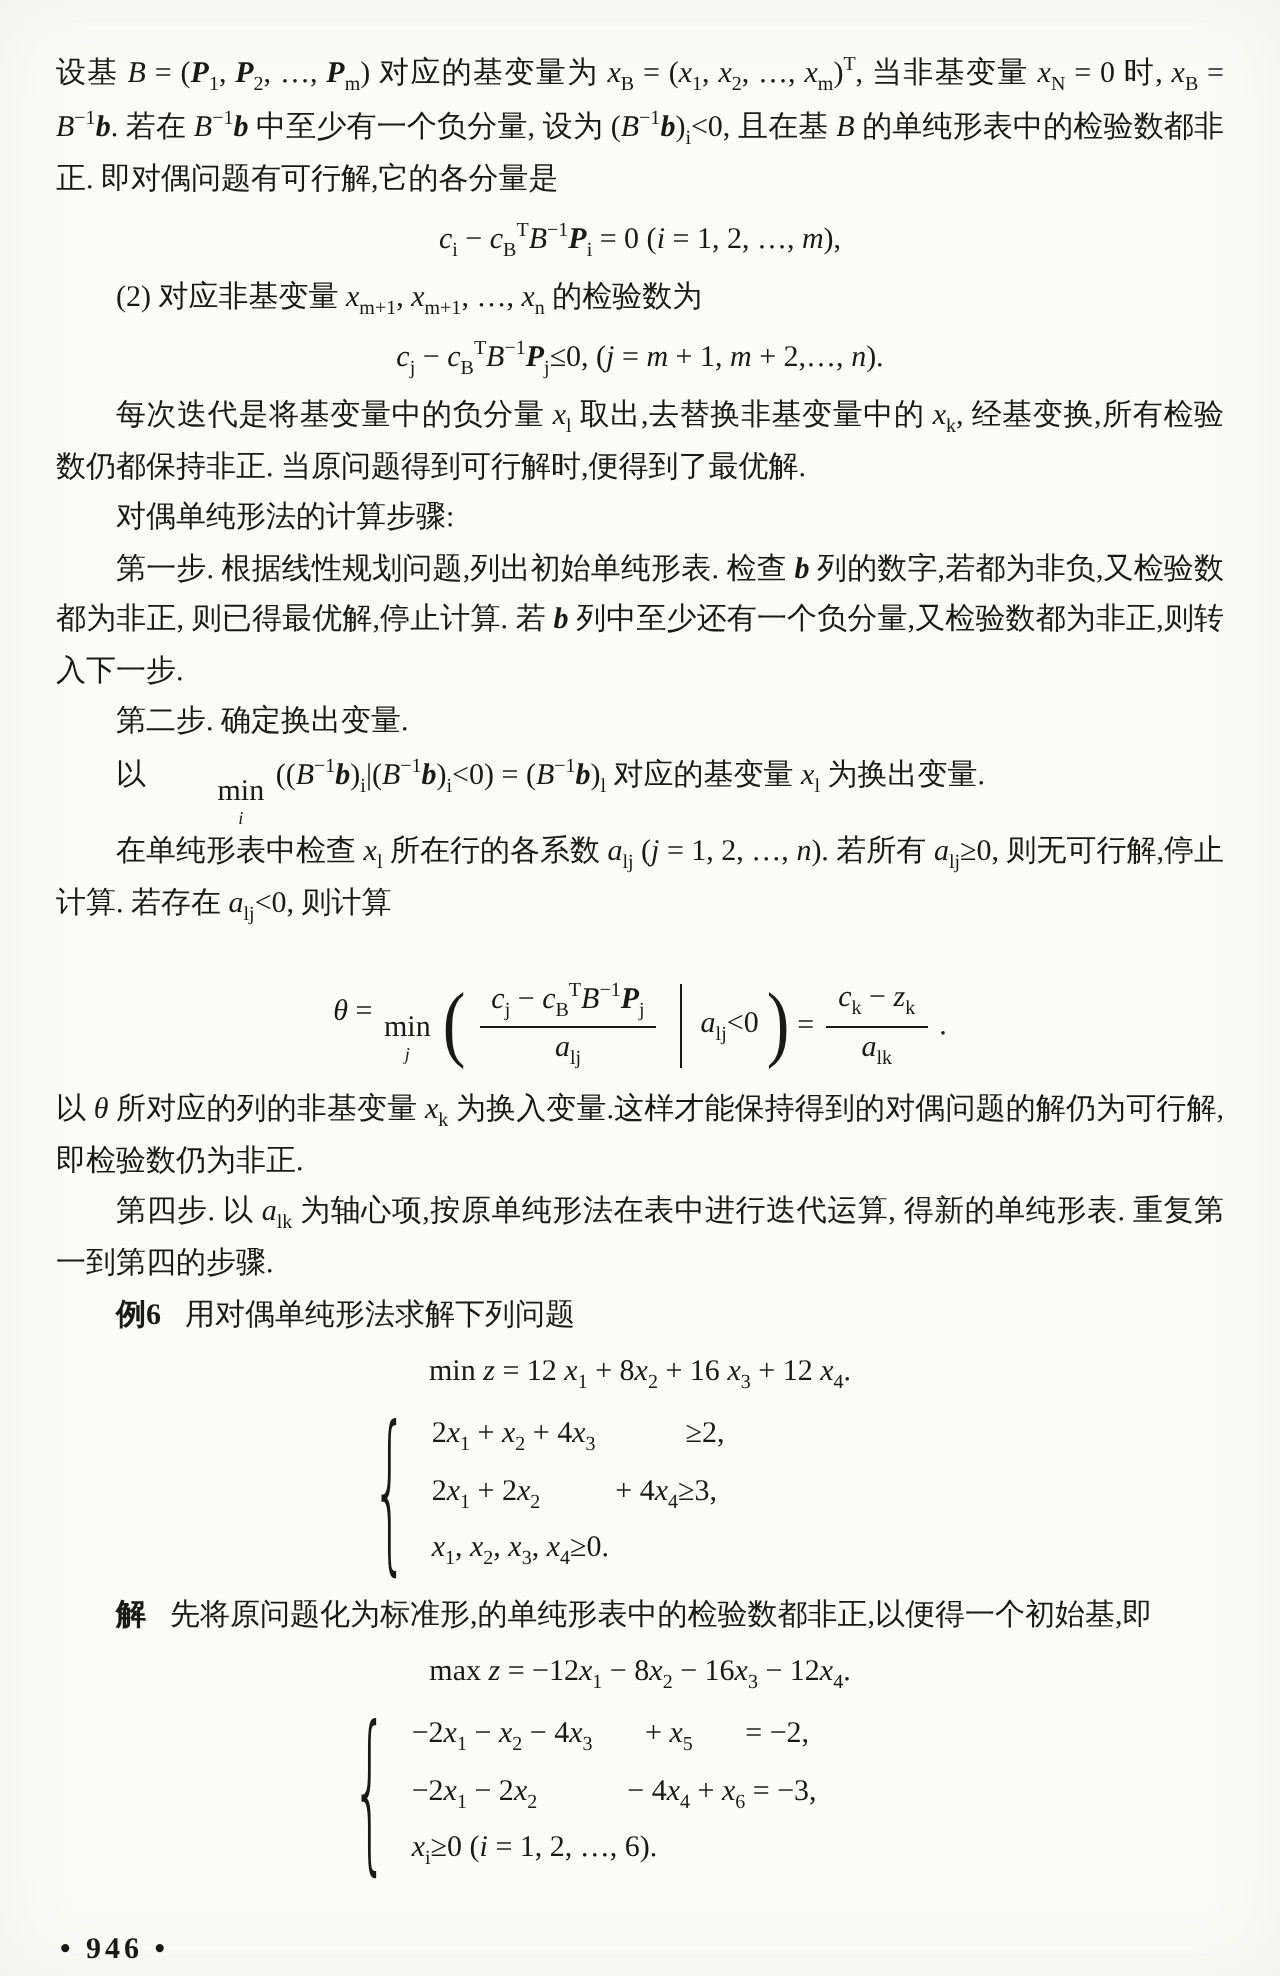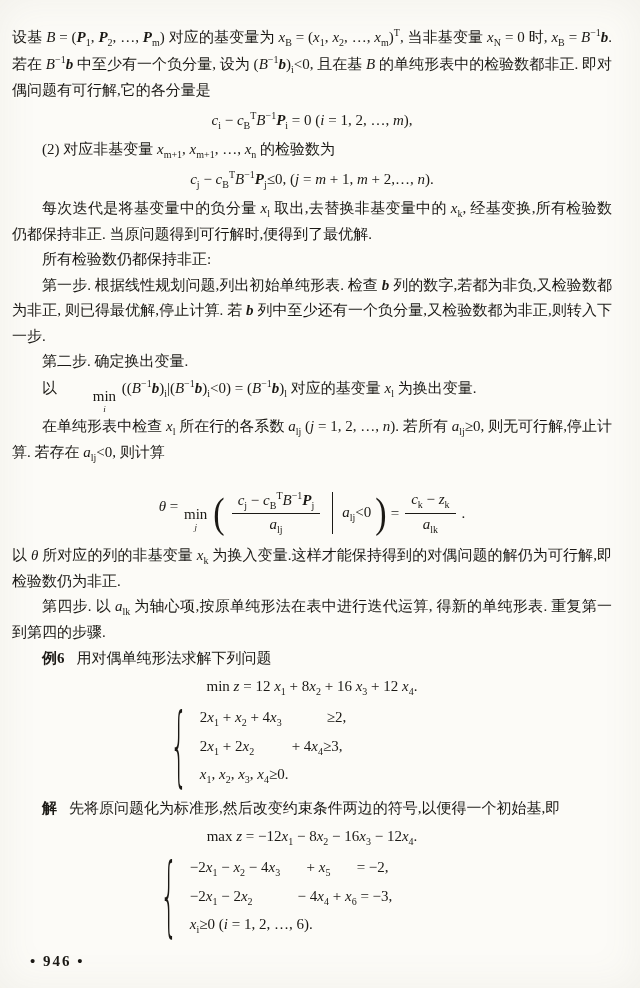--- a/index.html
+++ b/index.html
@@ -3,21 +3,21 @@
 <meta charset="utf-8">
 <style>
   html,body{margin:0;padding:0;background:#e8e6e1;}
   .page{
     width:640px;height:988px;position:relative;overflow:hidden;
     background:#fcfbf7;
     box-shadow:inset 0 0 40px rgba(120,110,90,.08);
     font-family:"Liberation Serif","DejaVu Serif",serif;
     color:#1b1915;
   }
-  .content{padding:24px 28px 0 12px;font-size:15px;line-height:1.7;text-align:justify;}
+  .content{padding:24px 28px 0 28px;font-size:15px;line-height:1.7;text-align:justify;}
   p{margin:0;}
   .indent{text-indent:2em;}
   .formula{text-align:center;margin:3px 0;text-indent:0;}
   i{font-style:italic;}
   sub,sup{font-size:10px;}
   .runhead{font-weight:bold;margin-right:12px;}
   
   .stack{display:inline-flex;flex-direction:column;align-items:center;line-height:1;vertical-align:-0.55em;margin:0 2px;}
   .stack .under{font-size:9px;font-style:italic;margin-top:1px;}
   
@@ -26,38 +26,38 @@
   .fnum{border-bottom:1.3px solid #1b1915;padding:0 6px 1px 6px;}
   .fden{padding-top:1px;}
   .bigp{font-size:34px;font-weight:300;line-height:0;display:inline-block;transform:scaleY(1.25);margin:0 1px;}
   .vbar{display:inline-block;width:0;border-left:1.4px solid #1b1915;height:42px;margin:0 6px;}
   
   .system{display:flex;align-items:center;margin:4px 0 6px 158px;text-align:left;}
   .system.std{margin-left:148px;}
   .brace{font-family:"DejaVu Sans",sans-serif;font-size:28px;font-weight:300;
          transform:scaleY(3.1);transform-origin:center;margin-right:12px;display:inline-block;line-height:1;}
   .sys-lines{line-height:1.85;}
-  .pageno{position:absolute;left:30px;bottom:18px;font-size:15px;font-weight:bold;letter-spacing:2px;}
+  .pageno{position:absolute;left:30px;bottom:4px;font-size:15px;font-weight:bold;letter-spacing:2px;}
 </style>
 </head>
 <body>
 
 <div class="page">
   <div class="content">
 
     <p>设基 <i>B</i> = (<b><i>P</i></b><sub>1</sub>, <b><i>P</i></b><sub>2</sub>, …, <b><i>P</i></b><sub>m</sub>) 对应的基变量为 <i>x</i><sub>B</sub> = (<i>x</i><sub>1</sub>, <i>x</i><sub>2</sub>, …, <i>x</i><sub>m</sub>)<sup>T</sup>, 当非基变量 <i>x</i><sub>N</sub> = 0 时, <i>x</i><sub>B</sub> = <i>B</i><sup>−1</sup><b><i>b</i></b>. 若在 <i>B</i><sup>−1</sup><b><i>b</i></b> 中至少有一个负分量, 设为 (<i>B</i><sup>−1</sup><b><i>b</i></b>)<sub>i</sub>&lt;0, 且在基 <i>B</i> 的单纯形表中的检验数都非正. 即对偶问题有可行解,它的各分量是</p>
 
     <p class="formula"><i>c</i><sub>i</sub> − <i>c</i><sub>B</sub><sup>T</sup><i>B</i><sup>−1</sup><b><i>P</i></b><sub>i</sub> = 0 (<i>i</i> = 1, 2, …, <i>m</i>),</p>
 
     <p class="indent">(2) 对应非基变量 <i>x</i><sub>m+1</sub>, <i>x</i><sub>m+1</sub>, …, <i>x</i><sub>n</sub> 的检验数为</p>
     <p class="formula"><i>c</i><sub>j</sub> − <i>c</i><sub>B</sub><sup>T</sup><i>B</i><sup>−1</sup><b><i>P</i></b><sub>j</sub>≤0, (<i>j</i> = <i>m</i> + 1, <i>m</i> + 2,…, <i>n</i>).</p>
 
     <p class="indent">每次迭代是将基变量中的负分量 <i>x</i><sub>l</sub> 取出,去替换非基变量中的 <i>x</i><sub>k</sub>, 经基变换,所有检验数仍都保持非正. 当原问题得到可行解时,便得到了最优解.</p>
 
-    <p class="indent">所有检验数仍都保持非正:</p>
+    <p class="indent">对偶单纯形法的计算步骤:</p>
 
     <p class="indent">第一步. 根据线性规划问题,列出初始单纯形表. 检查 <b><i>b</i></b> 列的数字,若都为非负,又检验数都为非正, 则已得最优解,停止计算. 若 <b><i>b</i></b> 列中至少还有一个负分量,又检验数都为非正,则转入下一步.</p>
 
     <p class="indent">第二步. 确定换出变量.</p>
     <p class="indent">以 <span class="stack">min<span class="under">i</span></span> ((<i>B</i><sup>−1</sup><b><i>b</i></b>)<sub>i</sub>|(<i>B</i><sup>−1</sup><b><i>b</i></b>)<sub>i</sub>&lt;0) = (<i>B</i><sup>−1</sup><b><i>b</i></b>)<sub>l</sub> 对应的基变量 <i>x</i><sub>l</sub> 为换出变量.</p>
 
     <p class="indent">在单纯形表中检查 <i>x</i><sub>l</sub> 所在行的各系数 <i>a</i><sub>lj</sub> (<i>j</i> = 1, 2, …, <i>n</i>). 若所有 <i>a</i><sub>lj</sub>≥0, 则无可行解,停止计算. 若存在 <i>a</i><sub>lj</sub>&lt;0, 则计算</p>
 
     <div class="theta-row">
       <span><i>θ</i> = <span class="stack">min<span class="under">j</span></span></span>
@@ -87,21 +87,21 @@
 
     <div class="system">
       <span class="brace">{</span>
       <div class="sys-lines">
         <div>2<i>x</i><sub>1</sub> + <i>x</i><sub>2</sub> + 4<i>x</i><sub>3</sub>&nbsp;&nbsp;&nbsp;&nbsp;&nbsp;&nbsp;&nbsp;&nbsp;&nbsp;&nbsp;&nbsp;&nbsp;≥2,</div>
         <div>2<i>x</i><sub>1</sub> + 2<i>x</i><sub>2</sub>&nbsp;&nbsp;&nbsp;&nbsp;&nbsp;&nbsp;&nbsp;&nbsp;&nbsp; + 4<i>x</i><sub>4</sub>≥3,</div>
         <div><i>x</i><sub>1</sub>, <i>x</i><sub>2</sub>, <i>x</i><sub>3</sub>, <i>x</i><sub>4</sub>≥0.</div>
       </div>
     </div>
 
-    <p class="indent"><b class="runhead">解</b><span>先将原问题化为标准形,然后改变约束条件两边的符号,以便得一个初始基,即</span></p>
+    <p class="indent"><b class="runhead">解</b><span>先将原问题化为标准形,的单纯形表中的检验数都非正,以便得一个初始基,即</span></p>
 
     <p class="formula">max <i>z</i> = −12<i>x</i><sub>1</sub> − 8<i>x</i><sub>2</sub> − 16<i>x</i><sub>3</sub> − 12<i>x</i><sub>4</sub>.</p>
 
     <div class="system std">
       <span class="brace">{</span>
       <div class="sys-lines">
         <div>−2<i>x</i><sub>1</sub> − <i>x</i><sub>2</sub> − 4<i>x</i><sub>3</sub>&nbsp;&nbsp;&nbsp;&nbsp;&nbsp;&nbsp; + <i>x</i><sub>5</sub>&nbsp;&nbsp;&nbsp;&nbsp;&nbsp;&nbsp; = −2,</div>
         <div>−2<i>x</i><sub>1</sub> − 2<i>x</i><sub>2</sub>&nbsp;&nbsp;&nbsp;&nbsp;&nbsp;&nbsp;&nbsp;&nbsp;&nbsp;&nbsp;&nbsp; − 4<i>x</i><sub>4</sub> + <i>x</i><sub>6</sub> = −3,</div>
         <div><i>x</i><sub>i</sub>≥0 (<i>i</i> = 1, 2, …, 6).</div>
       </div>

